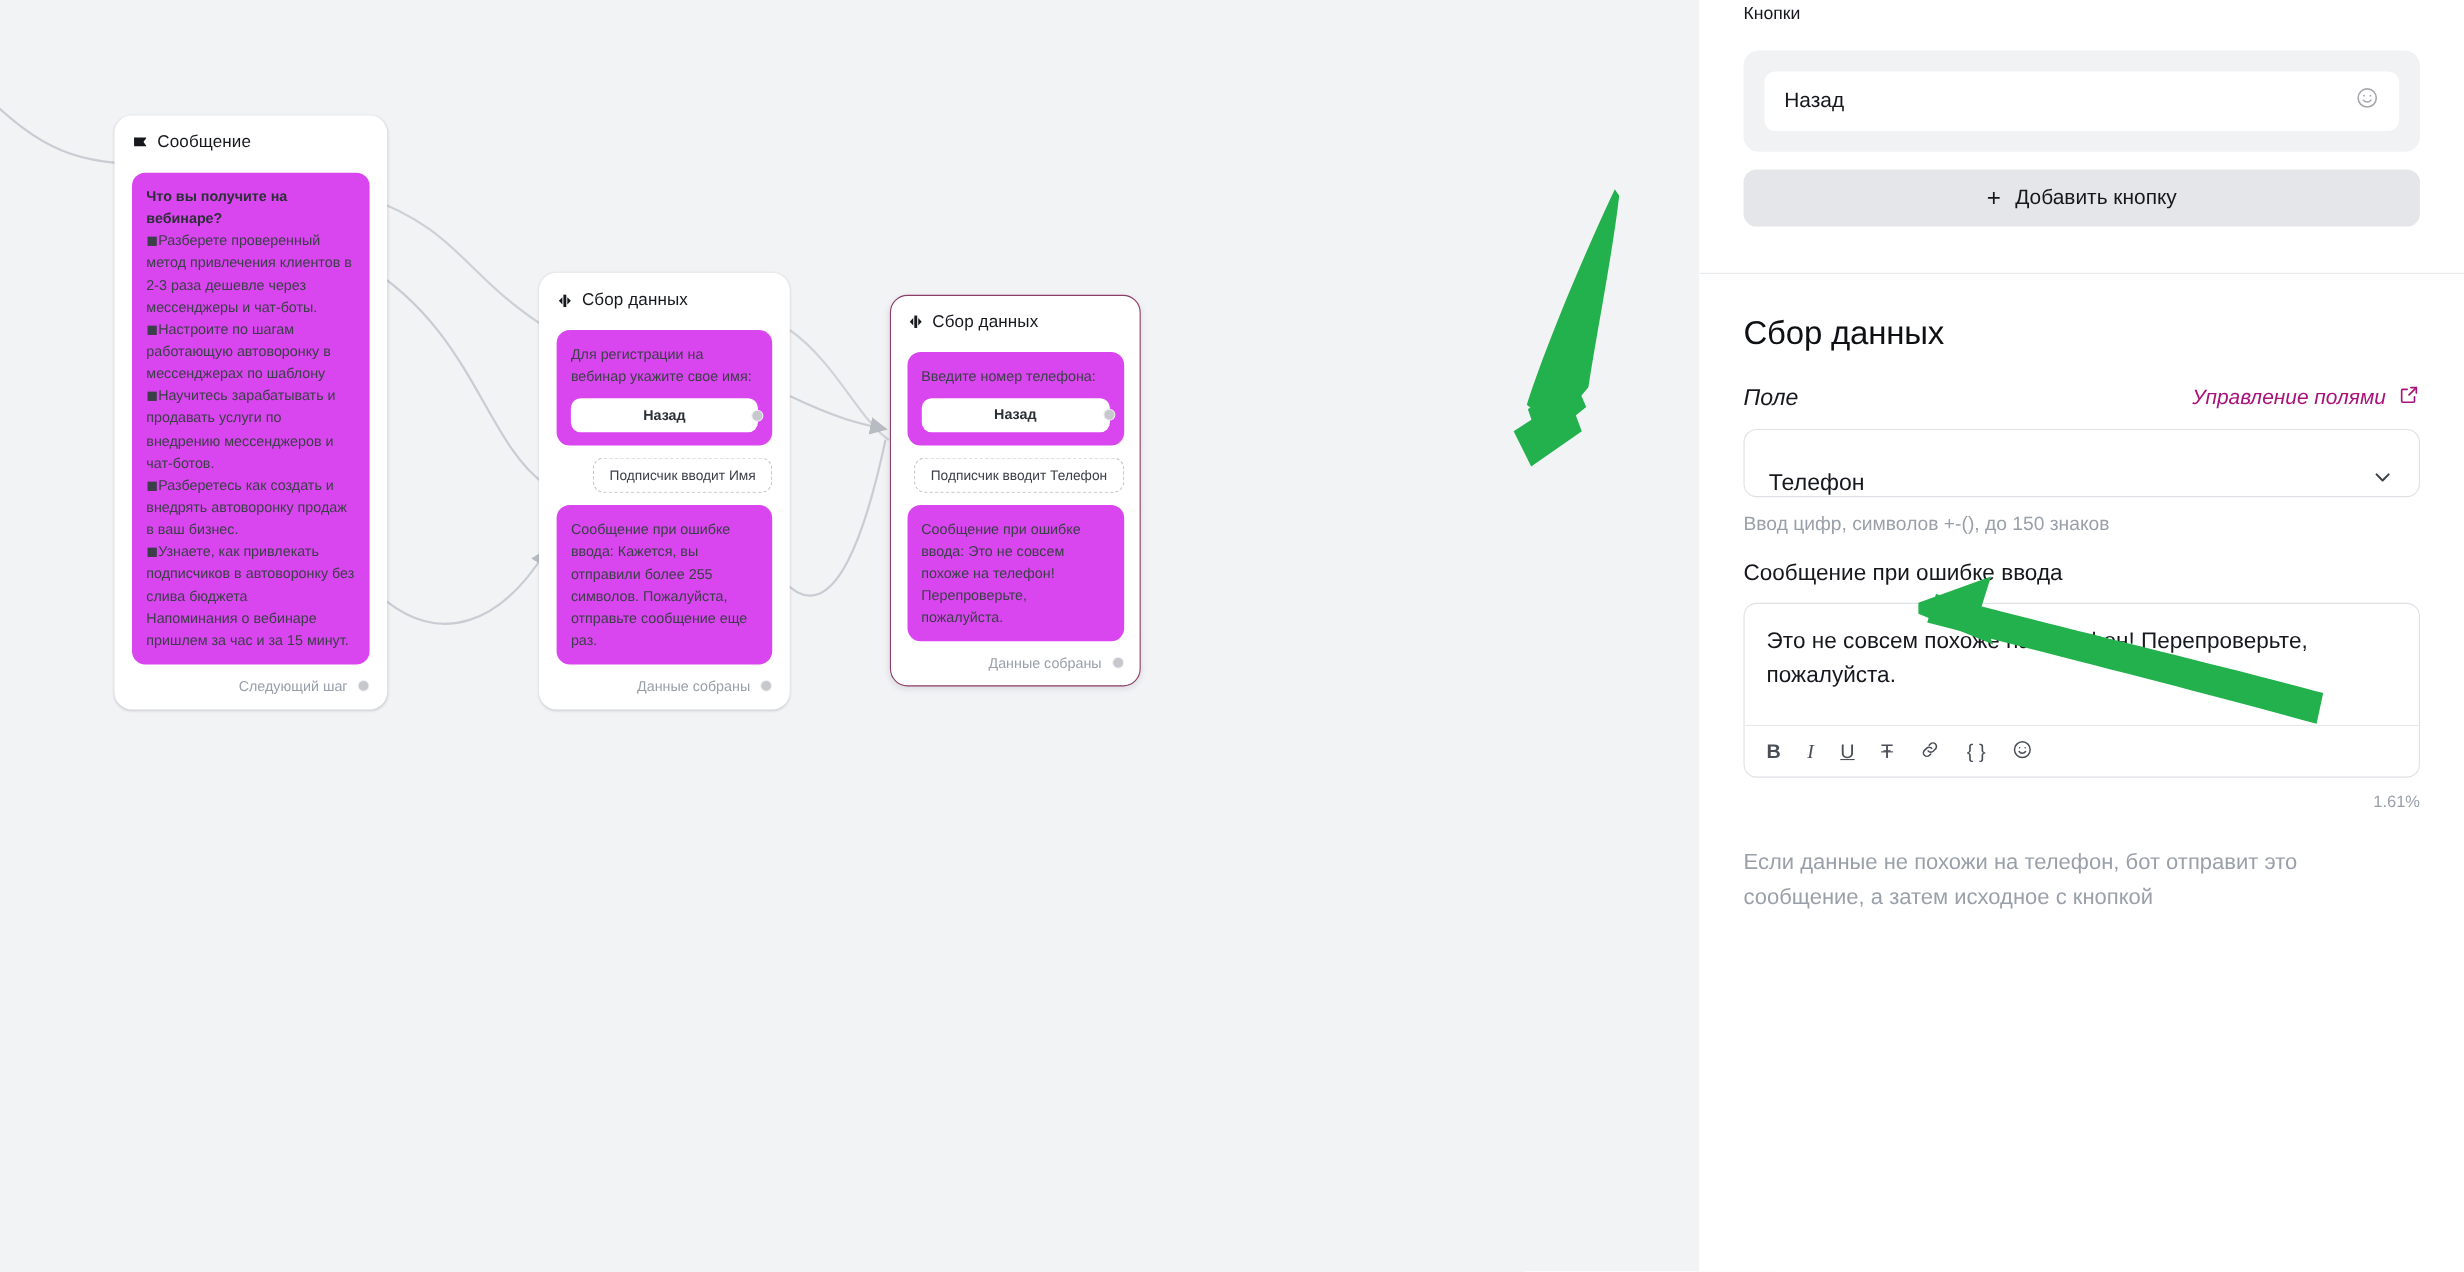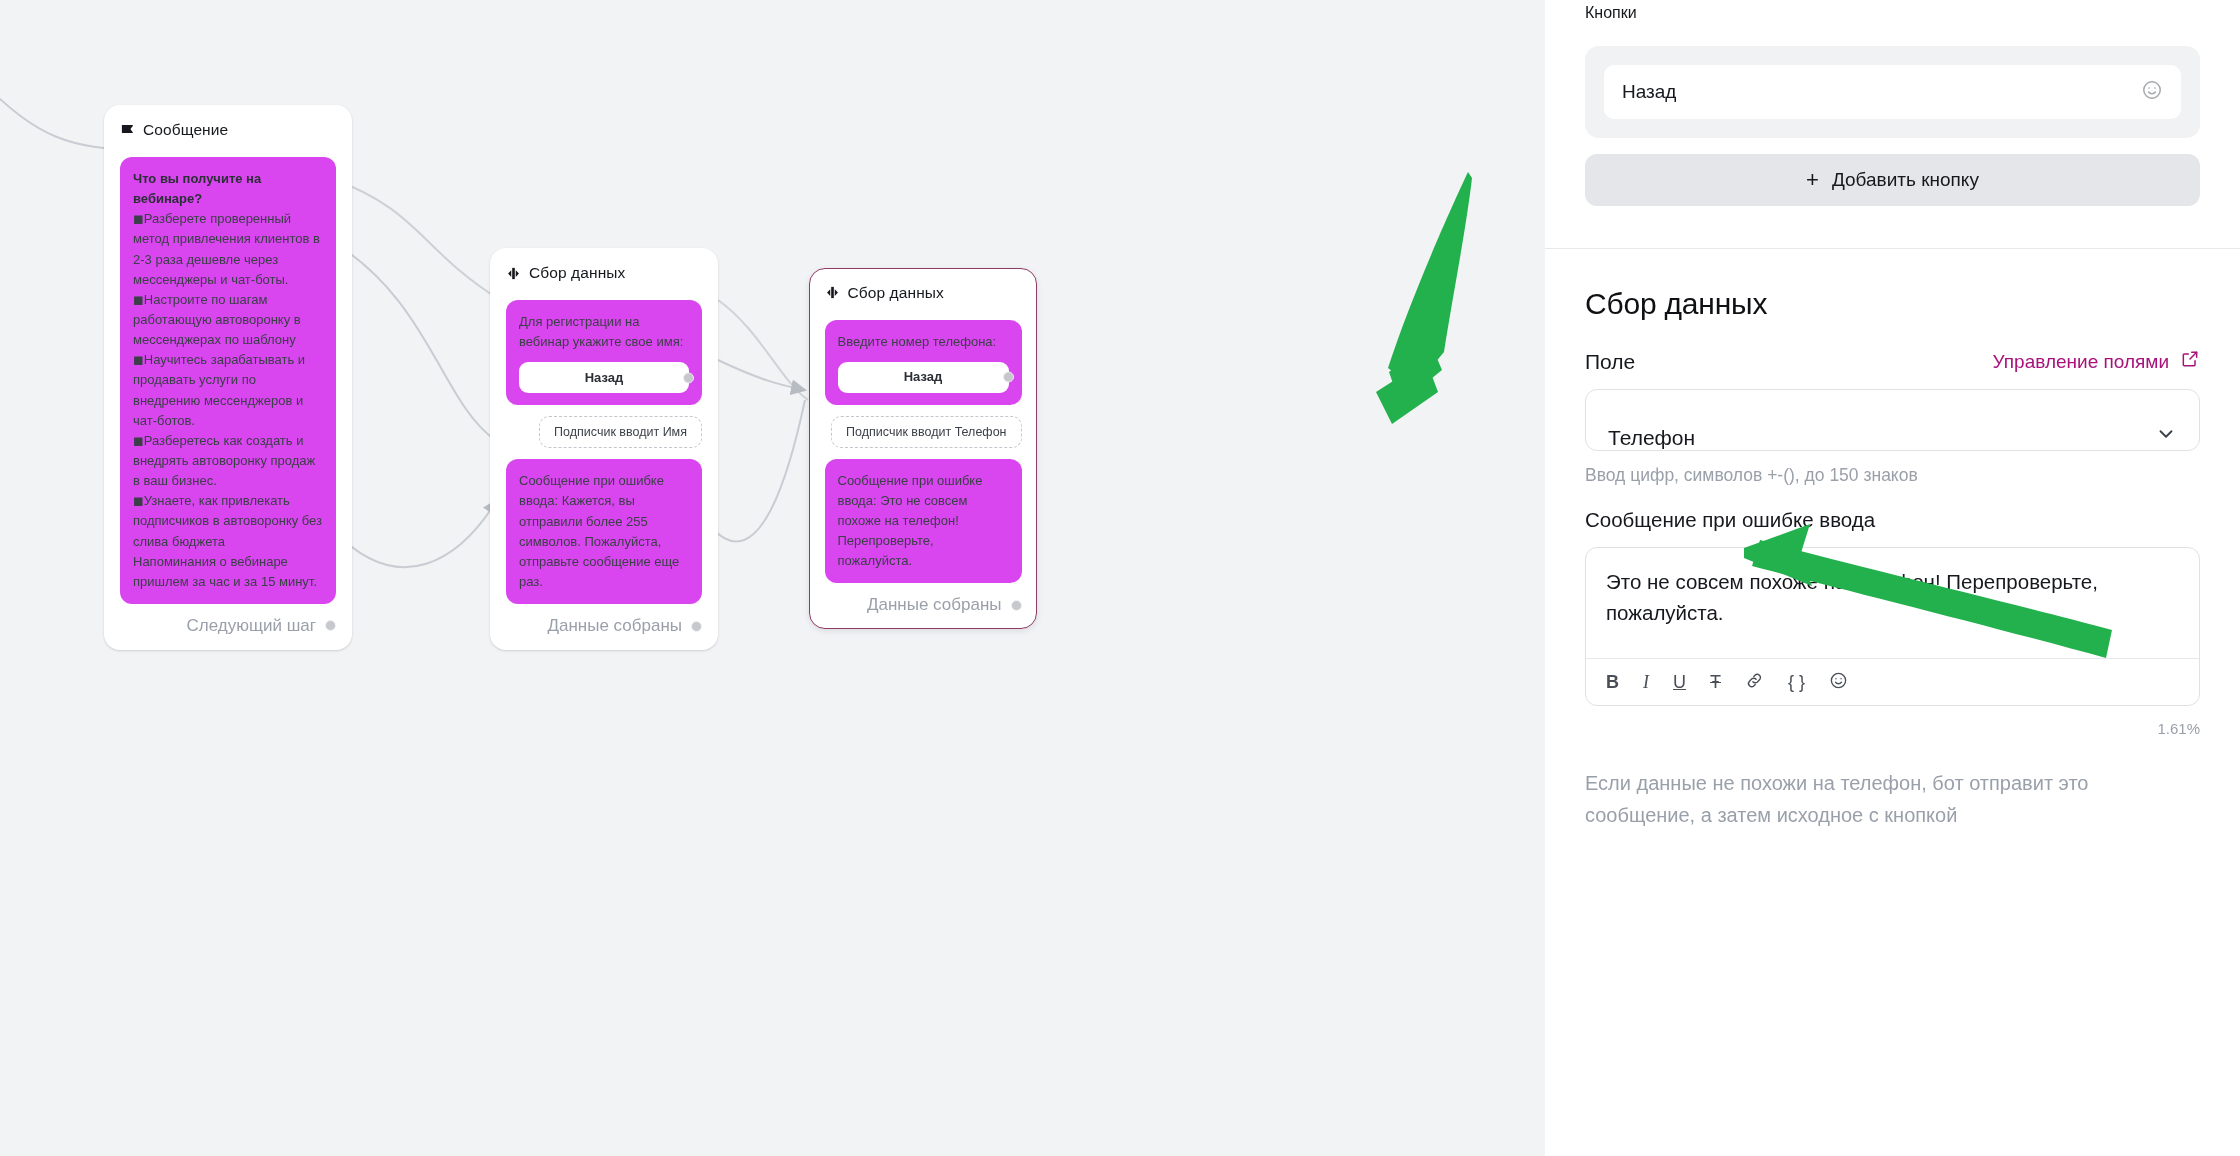--- a/index.html
+++ b/index.html
@@ -72,21 +72,21 @@
     border-radius: 10px;
     padding: 8px 14px;
     font-size: 12.5px;
     color: #3b3f47;
     background: transparent;
   }
 
   .node-foot {
     display: flex; align-items: center; justify-content: flex-end; gap: 9px;
     margin-top: 12px;
-    font-size: 17px; color: #9aa0aa;
+    font-size: 13px; color: #9aa0aa;
     position: relative;
   }
   .node-foot .knob {
     width: 11px; height: 11px; border-radius: 50%;
     background: #c6c8ce; border: 1.5px solid #f2f3f5;
   }
 
   
   .panel {
     position: relative;
@@ -126,20 +126,21 @@
   }
   .add-btn .plus { font-size: 22px; line-height: 1; }
 
   .divider { height: 1px; background: #e7e8eb; margin: 42px -40px 0 -40px; }
 
   .big-title { font-size: 30px; color: #0e1013; margin-top: 38px; letter-spacing: -.2px; }
 
   .field-row {
     display: flex; align-items: center; justify-content: space-between;
     margin-top: 28px;
+    font-style: italic;
   }
   .field-label { font-size: 21px; color: #16181d; }
   .manage-link {
     font-size: 19px; color: #a8127a;
     display: flex; align-items: center; gap: 11px; cursor: pointer;
   }
   .select-box {
     margin-top: 15px;
     border: 1px solid #dfe1e5;
     border-radius: 12px;

